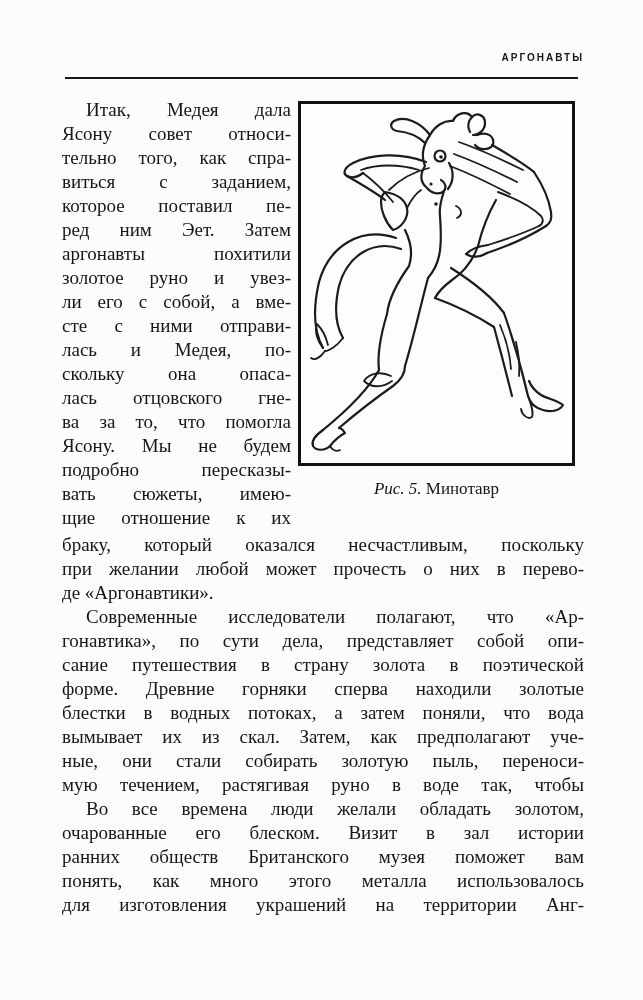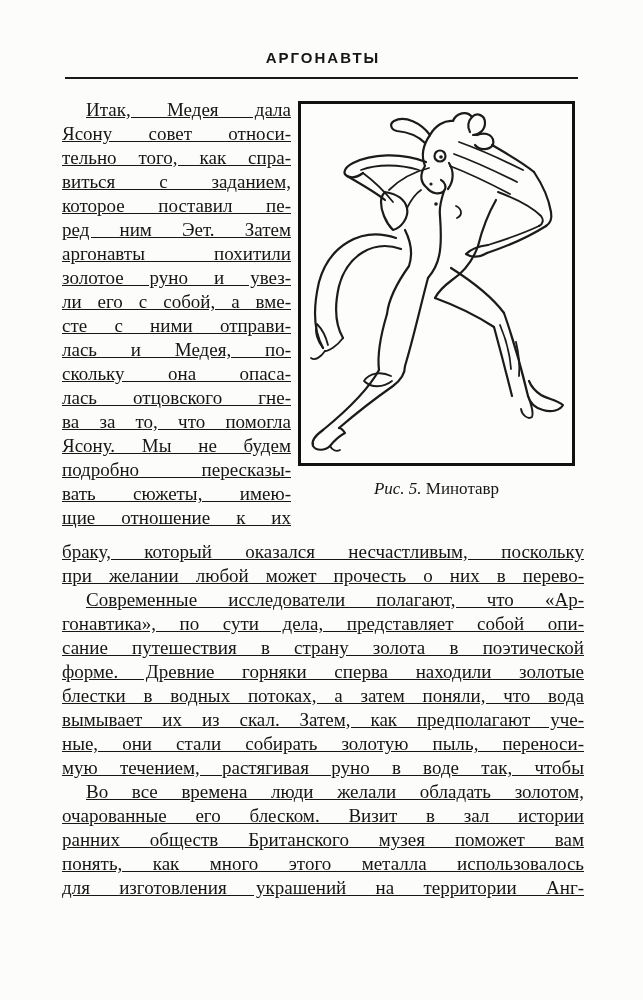--- a/index.html
+++ b/index.html
@@ -7,36 +7,36 @@
     width: 643px; height: 1000px;
     background: #fcfcfa;
     color: #161616;
     font-family: "Liberation Serif", serif;
     overflow: hidden;
   }
   .page { padding: 0 59px 0 62px; }
 
   .running-head {
     padding-top: 49px;
-    text-align: center;
+    text-align: right;
     font-family: "Liberation Sans", sans-serif;
     font-weight: bold;
-    font-size: 15px;
+    font-size: 10px;
     line-height: 18px;
     letter-spacing: 2px;
   }
   .head-rule {
     border: 0;
     border-top: 2px solid #1a1a1a;
     margin: 10px 6px 0 3px;
   }
 
   .top-section { display: flex; margin-top: 19px; }
 
-  .body-size { font-size: 19px; line-height: 24px; text-decoration: underline; }
+  .body-size { font-size: 19px; line-height: 24px; }
 
   .jtext {
     white-space: pre-line;
     text-align: justify;
     text-align-last: justify;
   }
   .indent { text-indent: 24px; }
   .lastline { text-align: left; }
 
   .left-col { width: 229px; flex: none; }
@@ -51,21 +51,21 @@
   }
   .figure-frame svg { display: block; width: 100%; height: 100%; }
   .figure-caption {
     margin-top: 13px;
     text-align: center;
     font-size: 17px;
     line-height: 20px;
   }
   .caption-label { font-style: italic; }
 
-  .flow { margin-top: 10px; }
+  .flow { margin-top: 3px; }
 
   .page-number {
     margin-top: 7px;
     text-align: center;
     font-size: 16px;
     line-height: 19px;
   }
 </style>
 </head>
 <body>
@@ -180,20 +180,21 @@
       <div class="figure-caption">
         <span class="caption-label">Рис. 5.</span>
         <span>Минотавр</span>
       </div>
     </div>
   </div>
 
   <div class="flow body-size">
     <div class="jtext">браку, который оказался несчастливым, поскольку
 при желании любой может прочесть о них в перево-</div>
+    <div class="lastline">де «Аргонавтики».</div>
 
     <div class="jtext indent">Современные исследователи полагают, что «Ар-
 гонавтика», по сути дела, представляет собой опи-
 сание путешествия в страну золота в поэтической
 форме. Древние горняки сперва находили золотые
 блестки в водных потоках, а затем поняли, что вода
 вымывает их из скал. Затем, как предполагают уче-
 ные, они стали собирать золотую пыль, переноси-
 мую течением, растягивая руно в воде так, чтобы</div>
 

